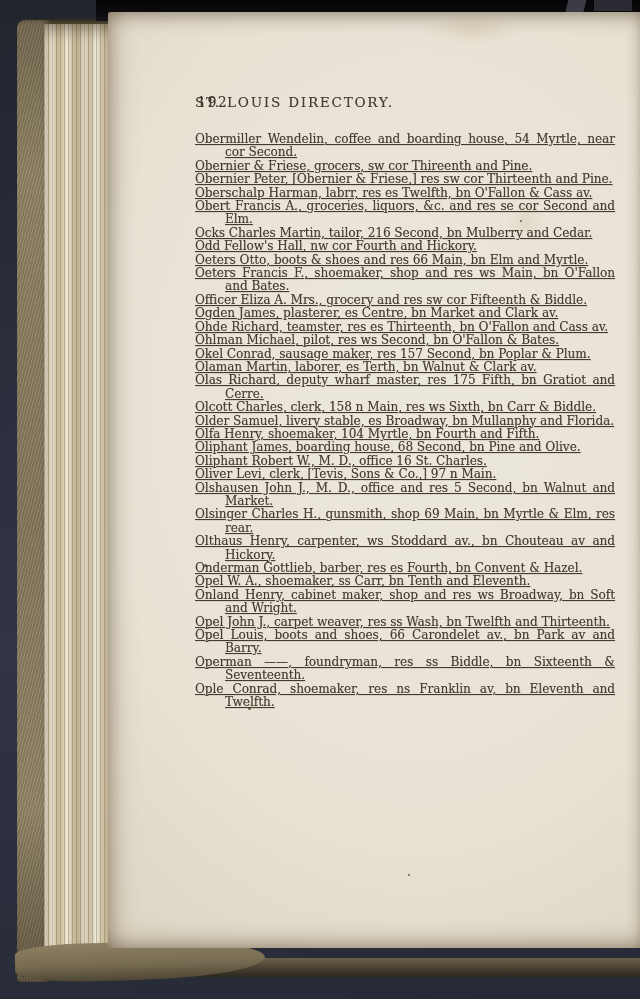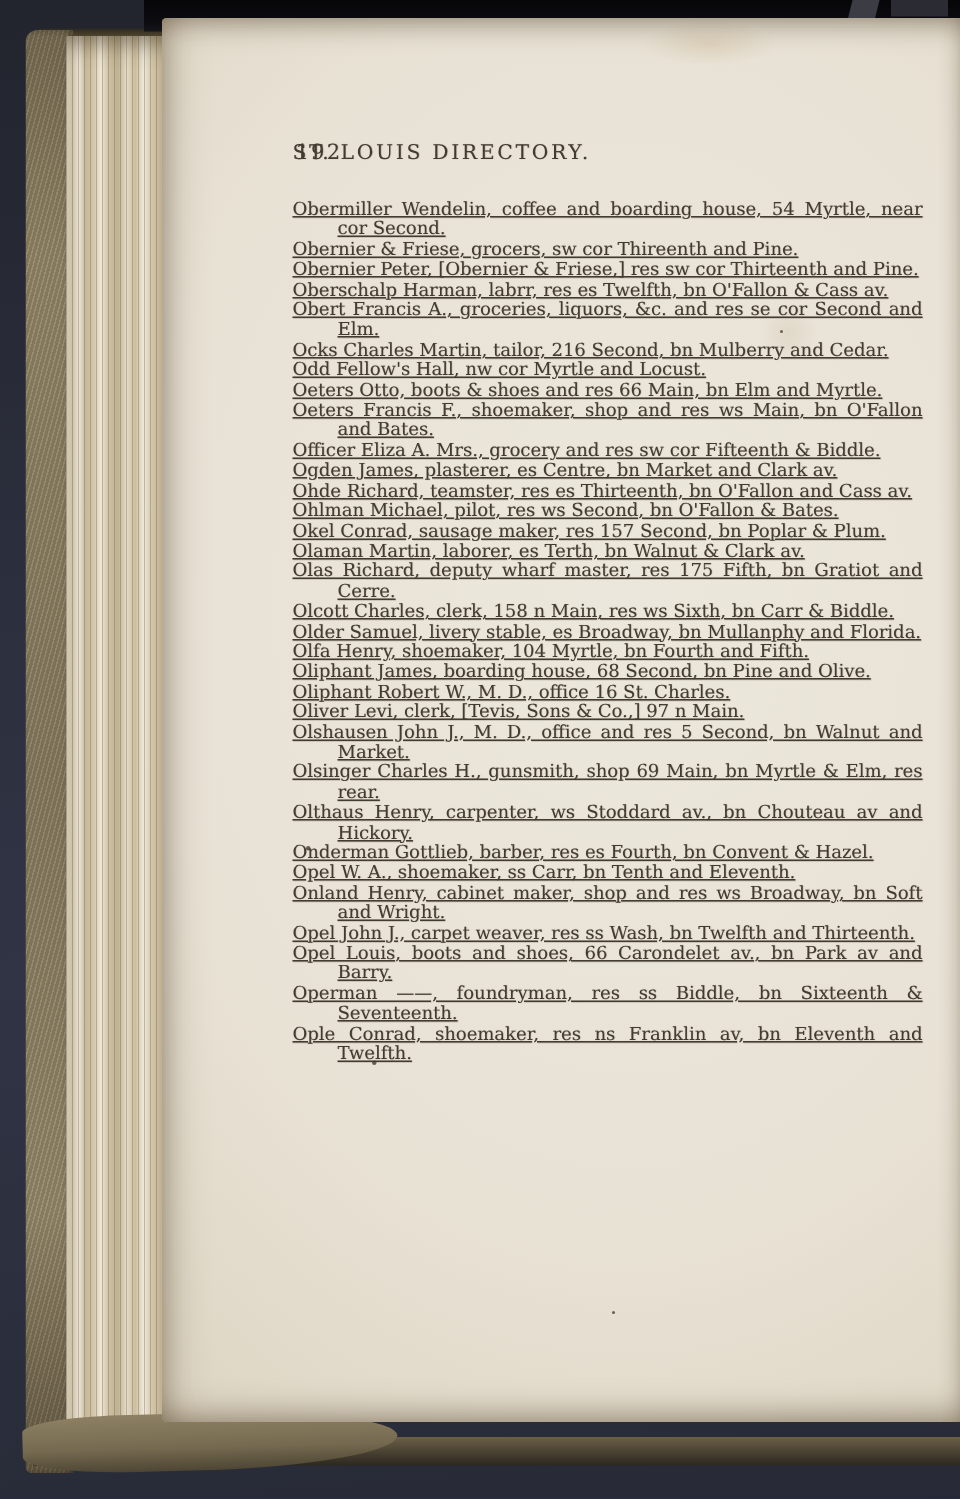--- a/index.html
+++ b/index.html
@@ -110,21 +110,21 @@
       <span class="pagenum">192</span>
       <div class="title">ST. LOUIS DIRECTORY.</div>
     </div>
     <div class="entries">
         <p class="entry">Obermiller Wendelin, coffee and boarding house, 54 Myrtle, near cor Second.</p>
         <p class="entry">Obernier &amp; Friese, grocers, sw cor Thireenth and Pine.</p>
         <p class="entry">Obernier Peter, [Obernier &amp; Friese,] res sw cor Thirteenth and Pine.</p>
         <p class="entry">Oberschalp Harman, labrr, res es Twelfth, bn O'Fallon &amp; Cass av.</p>
         <p class="entry">Obert Francis A., groceries, liquors, &amp;c. and res se cor Second and Elm.</p>
         <p class="entry">Ocks Charles Martin, tailor, 216 Second, bn Mulberry and Cedar.</p>
-        <p class="entry">Odd Fellow's Hall, nw cor Myrtle and Locust.</p>
+        <p class="entry">Odd Fellow's Hall, nw cor Fourth and Hickory.</p>
         <p class="entry">Oeters Otto, boots &amp; shoes and res 66 Main, bn Elm and Myrtle.</p>
         <p class="entry">Oeters Francis F., shoemaker, shop and res ws Main, bn O'Fallon and Bates.</p>
         <p class="entry">Officer Eliza A. Mrs., grocery and res sw cor Fifteenth &amp; Biddle.</p>
         <p class="entry">Ogden James, plasterer, es Centre, bn Market and Clark av.</p>
         <p class="entry">Ohde Richard, teamster, res es Thirteenth, bn O'Fallon and Cass av.</p>
         <p class="entry">Ohlman Michael, pilot, res ws Second, bn O'Fallon &amp; Bates.</p>
         <p class="entry">Okel Conrad, sausage maker, res 157 Second, bn Poplar &amp; Plum.</p>
         <p class="entry">Olaman Martin, laborer, es Terth, bn Walnut &amp; Clark av.</p>
         <p class="entry">Olas Richard, deputy wharf master, res 175 Fifth, bn Gratiot and Cerre.</p>
         <p class="entry">Olcott Charles, clerk, 158 n Main, res ws Sixth, bn Carr &amp; Biddle.</p>

